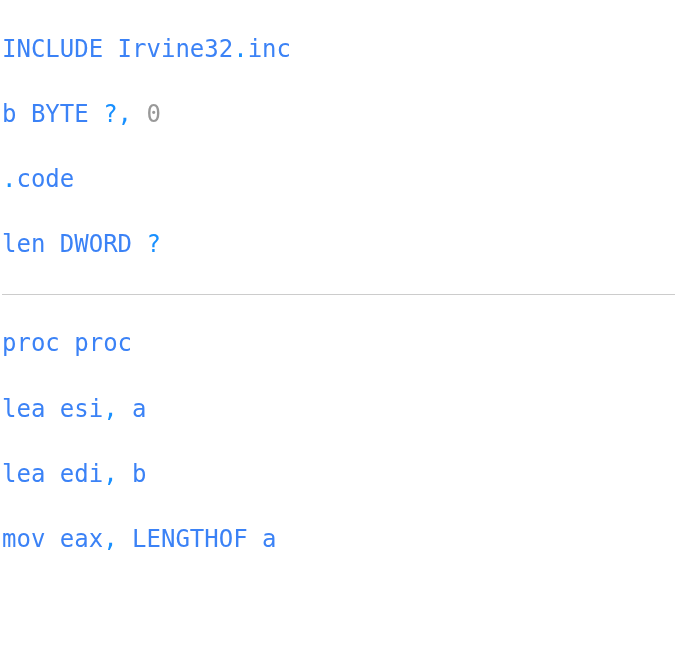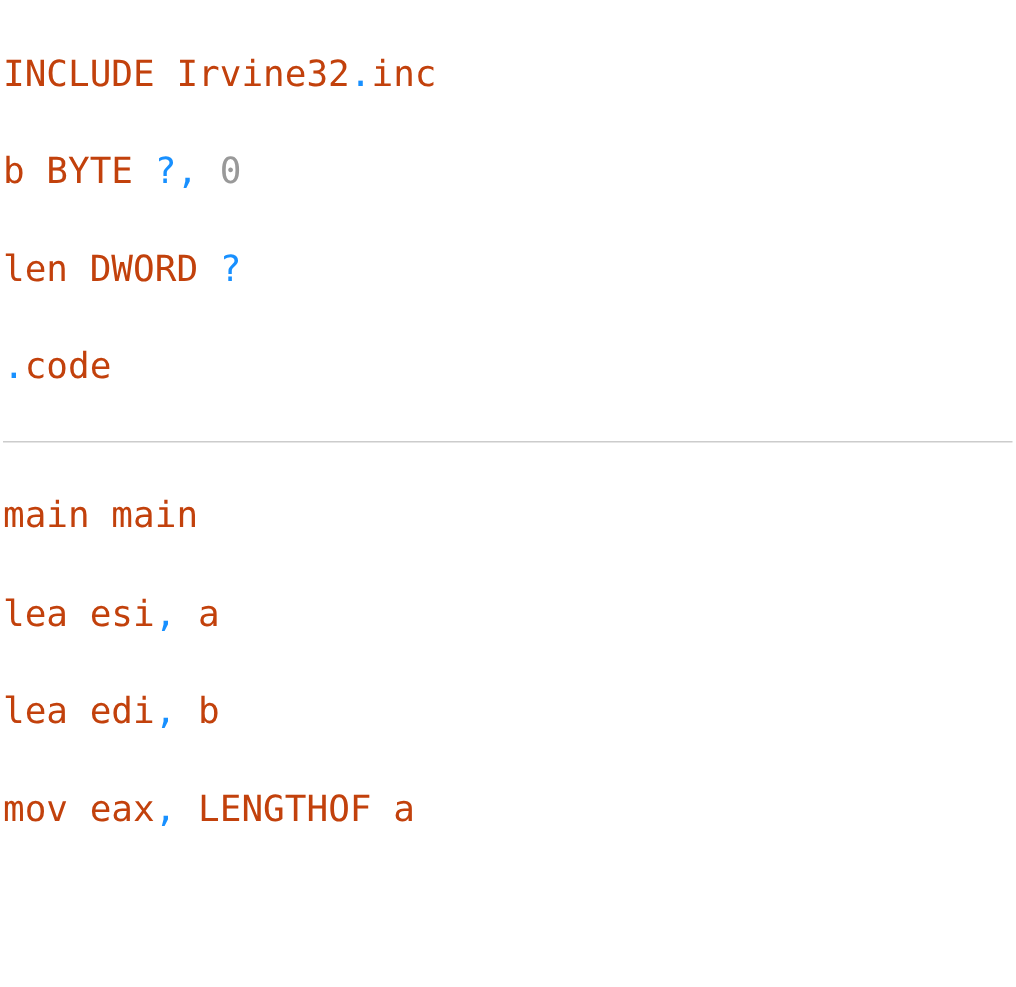--- a/index.html
+++ b/index.html
@@ -11,37 +11,37 @@
     line-height: 1.36;
     color: #333333;
     width: 677px;
   }
   .code-block {
     white-space: pre;
     padding: 0 2px;
   }
   .blue { color: #1890ff; }
   .gray { color: #999999; }
-  .dark { color: #c2410c; }
+  .dark { color: #3b82f6; }
   hr {
     border: none;
     border-top: 1px solid #cccccc;
     margin: 0;
   }
 </style>
 </head>
 <body>
 
 <div class="code-block">
 <div><span class="dark">INCLUDE Irvine32</span><span class="blue">.</span><span class="dark">inc</span></div>
 <div><span class="dark">b BYTE </span><span class="blue">?</span><span class="blue">,</span><span class="gray"> 0</span></div>
+<div><span class="blue">.</span><span class="dark">code</span></div>
 <div><span class="dark">len DWORD </span><span class="blue">?</span></div>
-<div><span class="blue">.</span><span class="dark">code</span></div>
 <hr>
-<div><span class="dark">main main</span></div>
+<div><span class="dark">proc proc</span></div>
 <div><span class="dark">lea esi</span><span class="blue">,</span><span class="dark"> a</span></div>
 <div><span class="dark">lea edi</span><span class="blue">,</span><span class="dark"> b</span></div>
 <div><span class="dark">mov eax</span><span class="blue">,</span><span class="dark"> LENGTHOF a</span></div>
 
 
 
 
 
 
 

